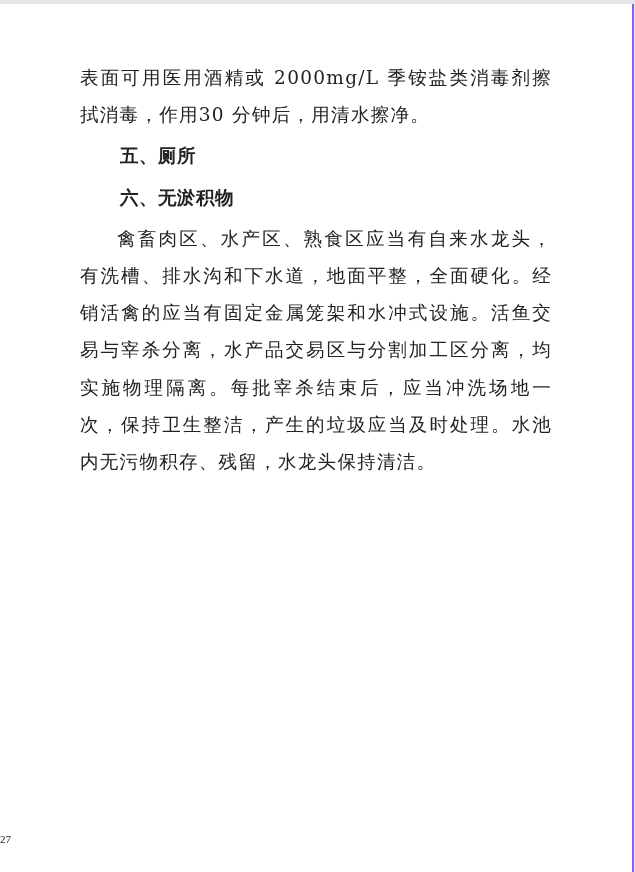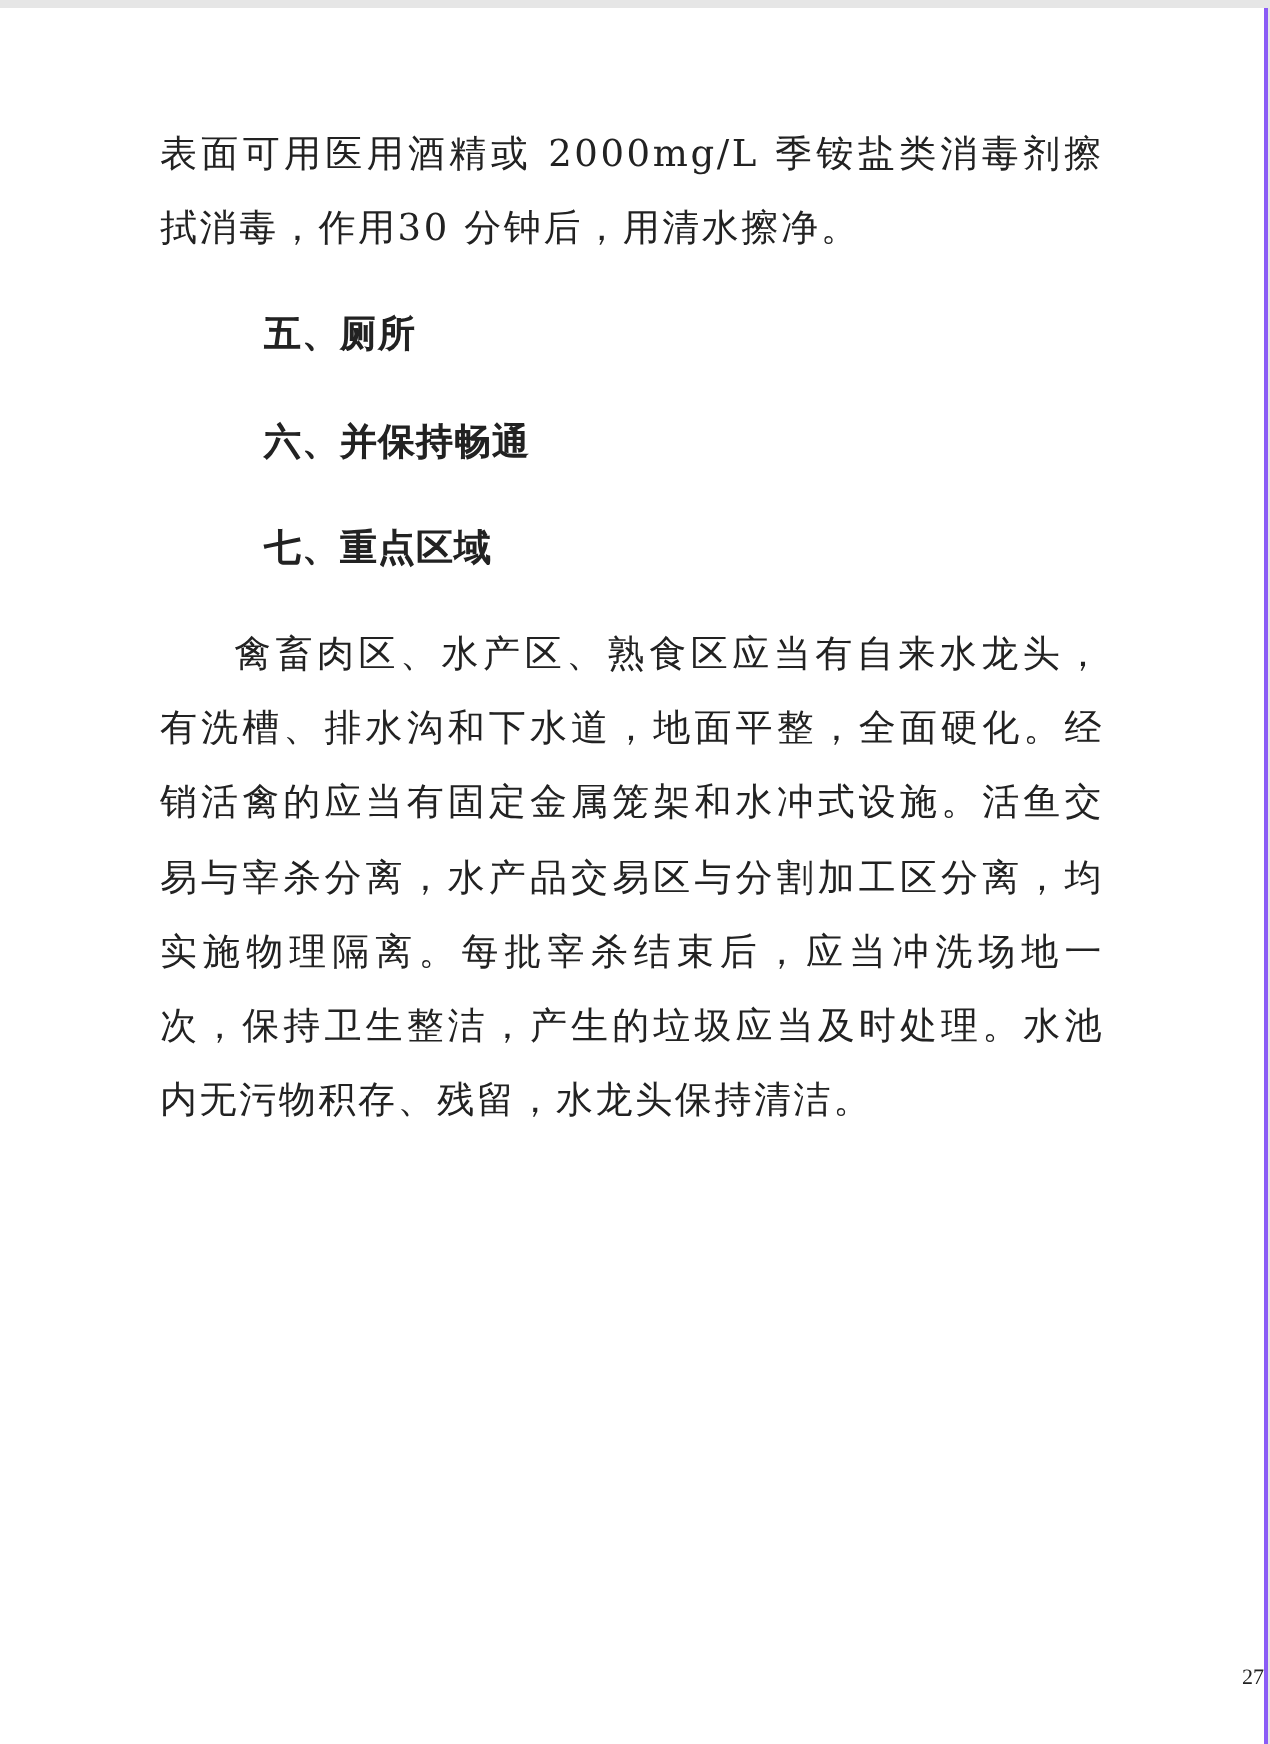--- a/index.html
+++ b/index.html
@@ -15,37 +15,36 @@
     position: absolute; left: 80px; top: 55px; width: 472px;
     font-family: "DejaVu Serif", "Liberation Serif", serif;
     font-size: 18.5px;
     color: #222;
     line-height: 37.2px;
     letter-spacing: 1.3px;
   }
   .para { margin: 0; text-indent: 37px; text-align: justify; text-align-last: left; }
   .para.cont { text-indent: 0; }
   .heading {
-    margin: 16px; padding-left: 36px;
+    margin: 4px; padding-left: 36px;
     font-family: "DejaVu Sans", "Liberation Sans", sans-serif;
     font-weight: bold; font-size: 18.5px; letter-spacing: 0.5px;
   }
   .page-number {
     position: absolute; left: 0; width: 632px; top: 829px;
-    text-align: right;
+    text-align: left;
     font-family: "Liberation Serif", "DejaVu Serif", serif;
     font-size: 11px; color: #222;
   }
 </style>
 </head>
 <body>
 
 <div class="page">
   <div class="content">
     <p class="para cont">表面可用医用酒精或 2000mg/L 季铵盐类消毒剂擦拭消毒，作用30 分钟后，用清水擦净。</p>
     <p class="heading">五、厕所</p>
-    <p class="heading">六、并保持畅通</p>
-    <p class="heading">七、重点区域</p>
+    <p class="heading">六、无淤积物</p>
     <p class="para">禽畜肉区、水产区、熟食区应当有自来水龙头，有洗槽、排水沟和下水道，地面平整，全面硬化。经销活禽的应当有固定金属笼架和水冲式设施。活鱼交易与宰杀分离，水产品交易区与分割加工区分离，均实施物理隔离。每批宰杀结束后，应当冲洗场地一次，保持卫生整洁，产生的垃圾应当及时处理。水池内无污物积存、残留，水龙头保持清洁。</p>
 
   </div>
   <div class="page-number">27</div>
 </div>
 
 </body></html>

